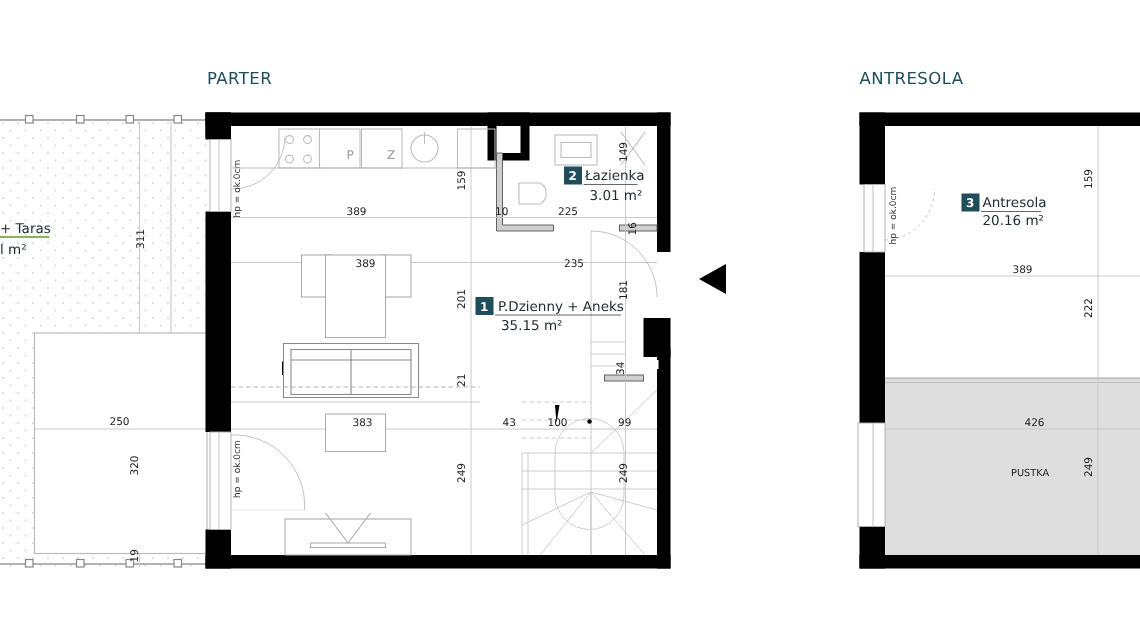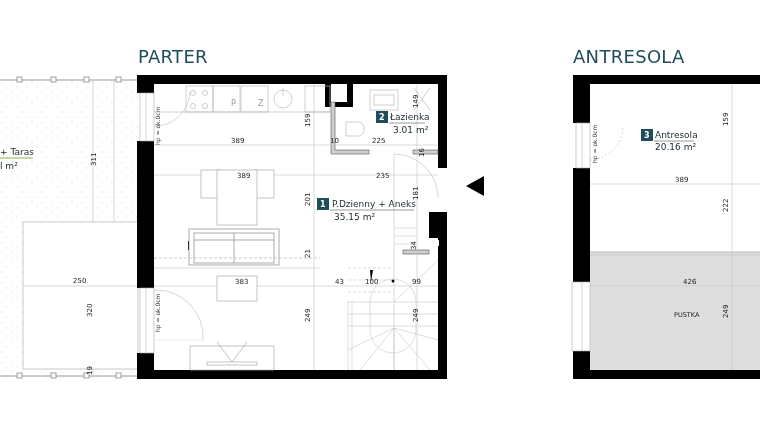--- a/index.html
+++ b/index.html
@@ -1,17 +1,17 @@
 <!DOCTYPE html>
 <html><head>
 <meta charset="utf-8">
 <style>
   html, body { margin:0; padding:0; background:#ffffff; }
   body { width:760px; height:428px; overflow:hidden; position:relative; font-family:"DejaVu Sans", sans-serif; }
-  .title { position:absolute; font-family:"DejaVu Sans", sans-serif; font-size:18px; color:#1f4d5a; letter-spacing:0.3px; }
+  .title { position:absolute; font-family:"DejaVu Sans", sans-serif; font-size:11px; color:#1f4d5a; letter-spacing:0.3px; }
   svg { position:absolute; left:0; top:0; }
   .dim { font-family:"DejaVu Sans", sans-serif; font-size:7px; fill:#222; }
   .room-name { font-family:"DejaVu Sans", sans-serif; font-size:9px; fill:#1a2a30; }
   .room-area { font-family:"DejaVu Sans", sans-serif; font-size:9px; fill:#1a2a30; }
   .badge-num { font-family:"DejaVu Sans", sans-serif; font-size:8px; fill:#ffffff; font-weight:bold; }
   .small-lbl { font-family:"DejaVu Sans", sans-serif; font-size:6px; fill:#333; }
 </style>
 </head>
 <body>
 

